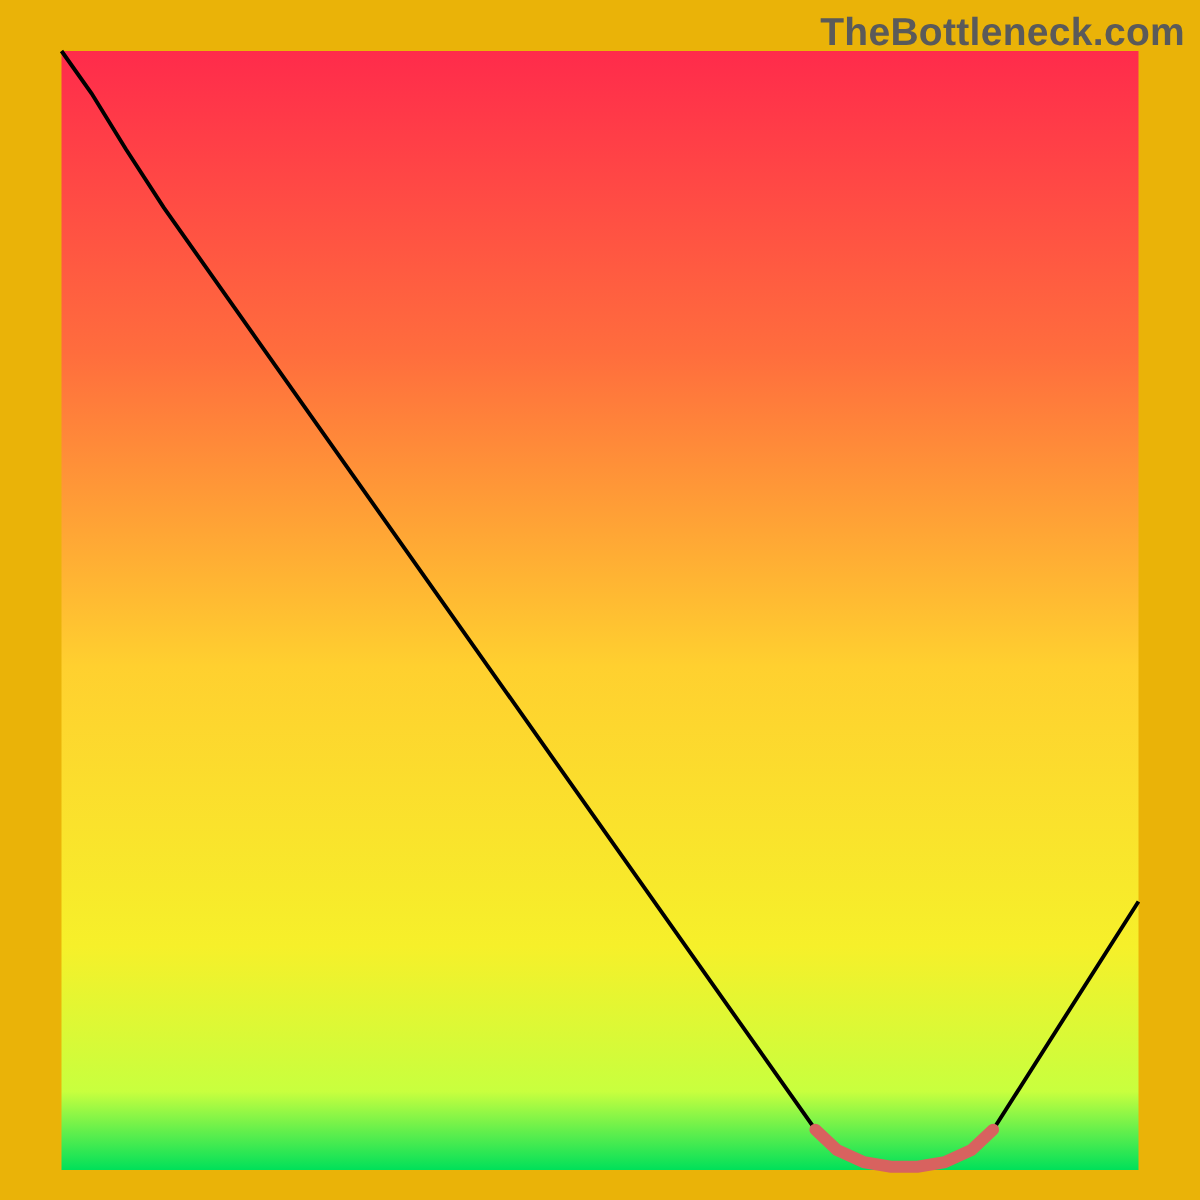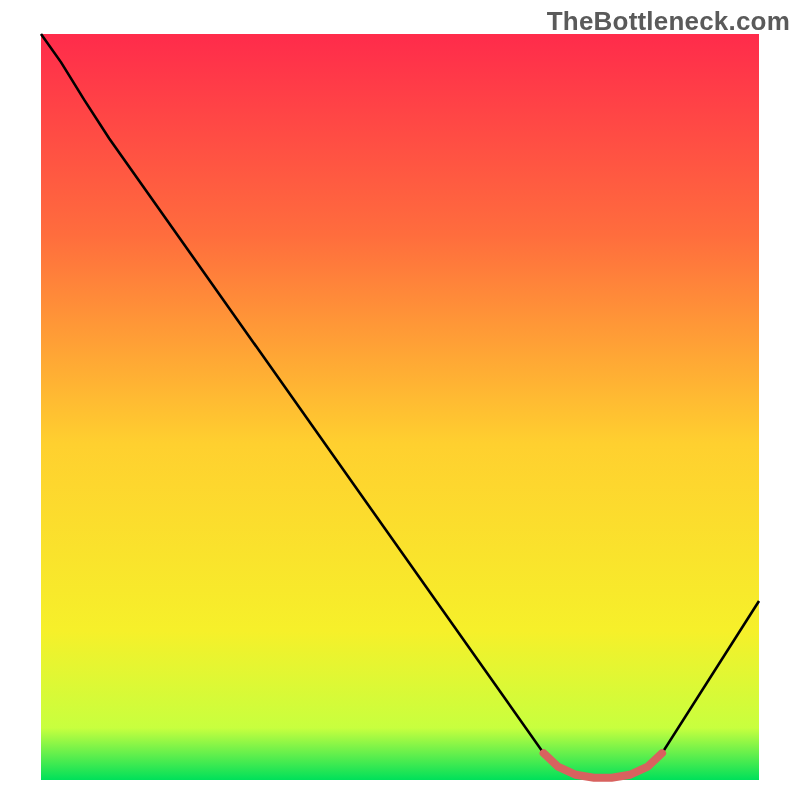--- a/index.html
+++ b/index.html
@@ -9,21 +9,21 @@
     height: 800px;
     background: #000000;
     overflow: hidden;
   }
   .frame {
     position: absolute;
     top: 0;
     left: 0;
     width: 800px;
     height: 800px;
-    background: #ffffff;
+    background: #eab308;
   }
   .watermark {
     position: absolute;
     top: 6px;
     right: 10px;
     color: #5a5a5a;
     font-family: Arial, Helvetica, sans-serif;
     font-size: 26px;
     font-weight: 600;
     letter-spacing: 0.2px;

